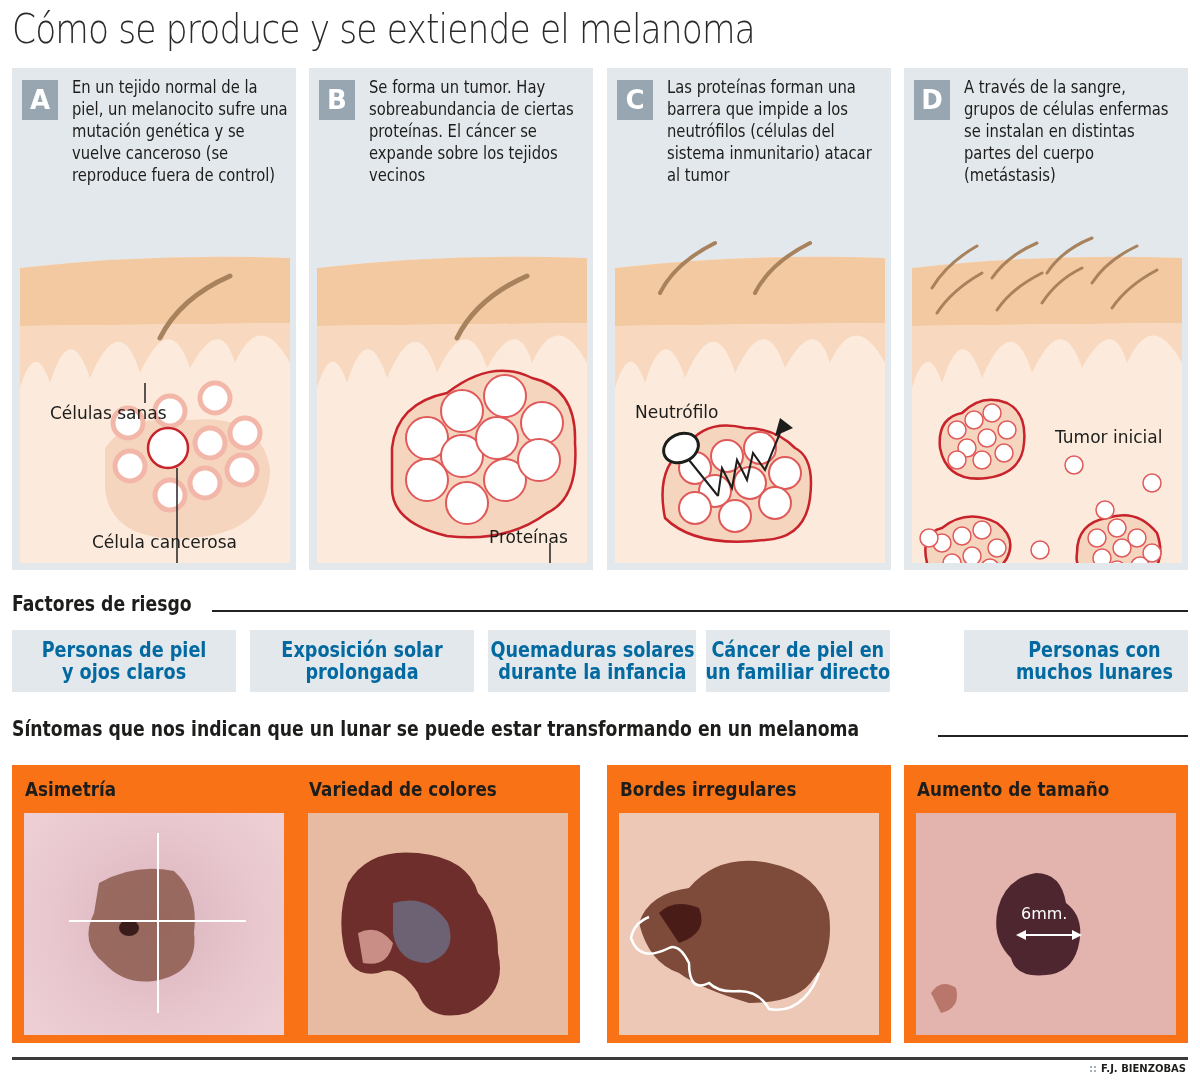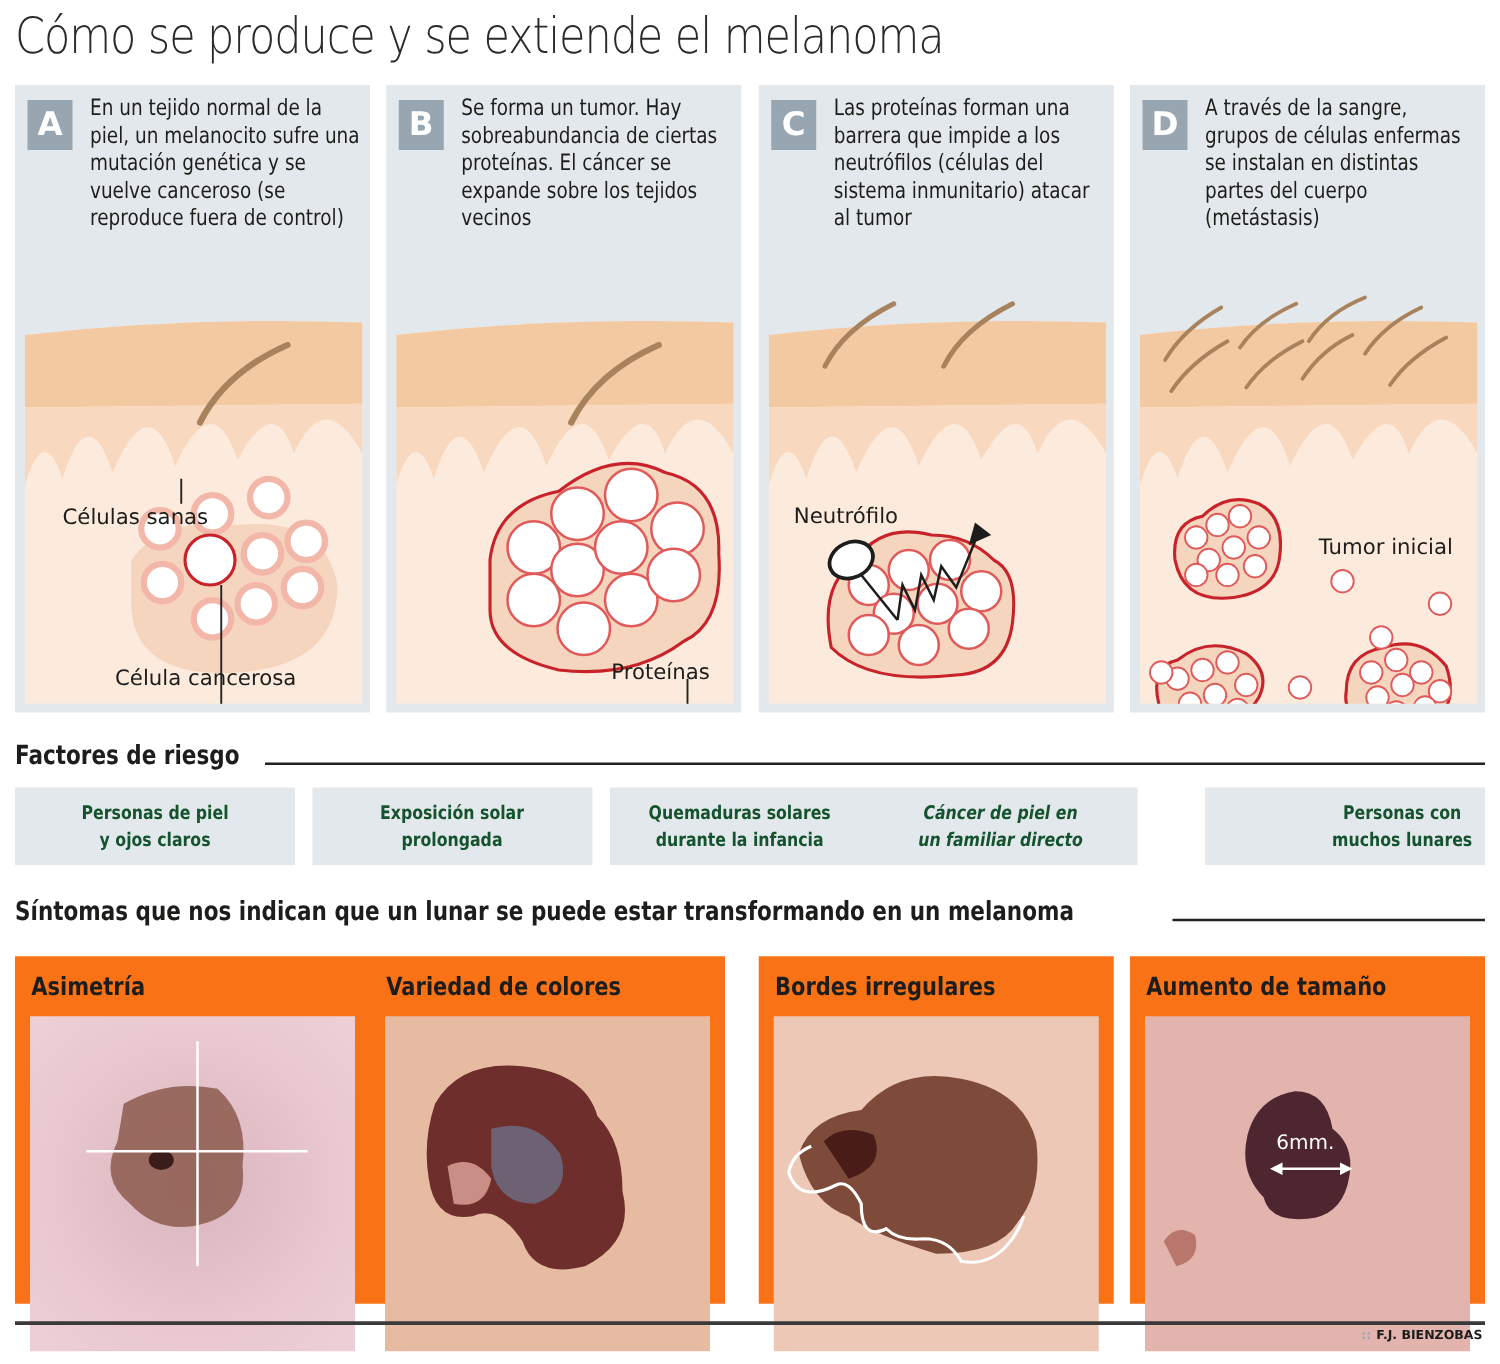--- a/index.html
+++ b/index.html
@@ -6,25 +6,25 @@
   body { width: 1200px; height: 1091px; background: #ffffff; font-family: "Liberation Sans", sans-serif; color: #1d1d1b; position: relative; overflow: hidden; }
   .title { position: absolute; left: 12px; top: 6px; font-size: 40px; font-weight: 300; letter-spacing: -1px; color: #2a2a2a; font-family: "DejaVu Sans", sans-serif; transform: scaleX(0.86); transform-origin: left top; white-space: nowrap; }
   .panel { position: absolute; top: 68px; width: 284px; height: 502px; background: #e3e8ec; }
   .badge { position: absolute; left: 10px; top: 12px; width: 36px; height: 40px; background: #97a6b1; color: #fff; font-weight: bold; font-size: 26px; display: flex; align-items: center; justify-content: center; font-family: "DejaVu Sans", sans-serif; }
   .ptext { position: absolute; left: 60px; top: 8px; width: 220px; font-size: 18px; line-height: 22px; color: #1d1d1b; font-family: "DejaVu Sans", sans-serif; transform: scaleX(0.82); transform-origin: left top; width: 265px; }
   .panel svg { position: absolute; left: 8px; top: 130px; }
   .label { font-family: "DejaVu Sans", sans-serif; font-size: 17px; fill: #1d1d1b; }
   .section-h { position: absolute; left: 12px; font-size: 21px; font-weight: bold; color: #1d1d1b; display: flex; white-space: nowrap; }
   .section-h .htxt { font-family: "DejaVu Sans", sans-serif; transform: scaleX(0.82); transform-origin: left center; display: inline-block; }
   .section-h .line { position: absolute; height: 2px; background: #222; }
-  .risk { position: absolute; top: 630px; height: 62px; background: #e3e8ec; display: flex; align-items: center; justify-content: center; text-align: center; font-weight: bold; font-size: 15px; line-height: 22px; color: #14532d; }
+  .risk { position: absolute; top: 630px; height: 62px; background: #e3e8ec; display: flex; align-items: center; justify-content: center; text-align: center; font-weight: bold; font-size: 21px; line-height: 22px; color: #0369a1; }
   .risk span { font-family: "DejaVu Sans", sans-serif; transform: scaleX(0.84); display: inline-block; white-space: nowrap; }
   .symp { position: absolute; top: 765px; width: 284px; height: 278px; background: #f97316; }
   .symp .stitle { position: absolute; left: 13px; top: 12px; font-size: 20px; font-weight: bold; font-family: "DejaVu Sans", sans-serif; transform: scaleX(0.84); transform-origin: left top; white-space: nowrap; }
-  .symp .photo { position: absolute; left: 12px; top: 48px; width: 260px; height: 268px; overflow: hidden; }
+  .symp .photo { position: absolute; left: 12px; top: 48px; width: 260px; height: 222px; overflow: hidden; }
   .footer-line { position: absolute; left: 12px; top: 1057px; width: 1176px; height: 3px; background: #3a3a3a; }
   .credit { position: absolute; right: 14px; top: 1063px; font-size: 10px; font-weight: bold; color: #1d1d1b; font-family: "DejaVu Sans", sans-serif; }
   .credit .dots { color: #9aa7b1; margin-right: 4px; }
 </style>
 </head>
 <body>
 
 <div class="title">Cómo se produce y se extiende el melanoma</div>
 
 <div class="panel" style="left:12px;">
@@ -231,21 +231,21 @@
 y ojos claros</span>
   </div>
 <div class="risk" style="left:250px; width:224px;">
     <span style="white-space:pre;">Exposición solar
 prolongada</span>
   </div>
 <div class="risk" style="left:488px; width:208px;">
     <span style="white-space:pre;">Quemaduras solares
 durante la infancia</span>
   </div>
-<div class="risk" style="left:690px; width:220px;font-style:italic;">
+<div class="risk" style="left:706px; width:184px;">
     <span style="white-space:pre;">Cáncer de piel en
 un familiar directo</span>
   </div>
 <div class="risk" style="left:964px; width:224px;justify-content:flex-end;">
     <span style="white-space:pre;">Personas con
 muchos lunares</span>
   </div>
 
 <div class="section-h" style="top:717px; width:1176px;">
   <span class="htxt">Síntomas que nos indican que un lunar se puede estar transformando en un melanoma</span>

